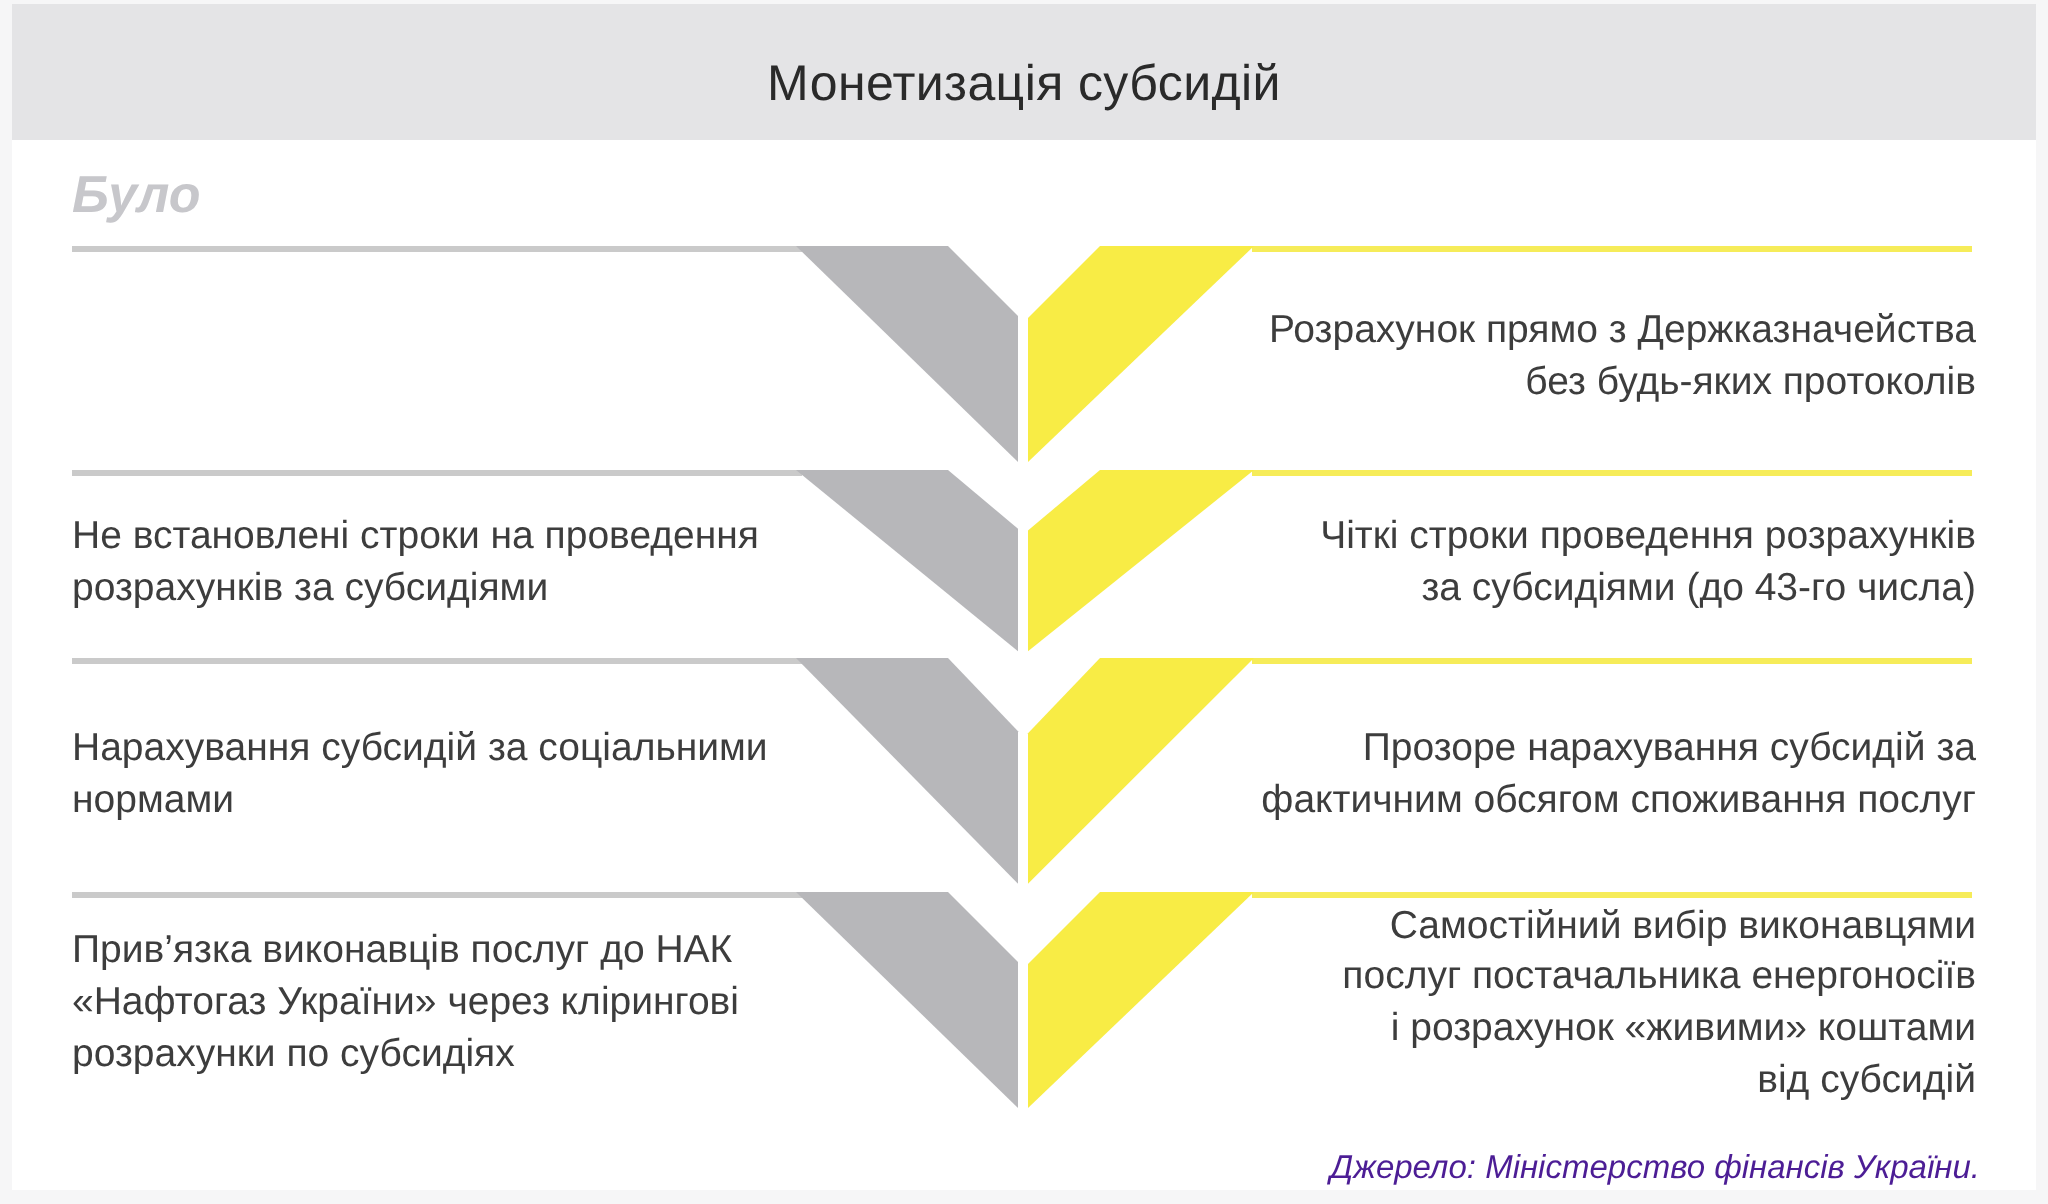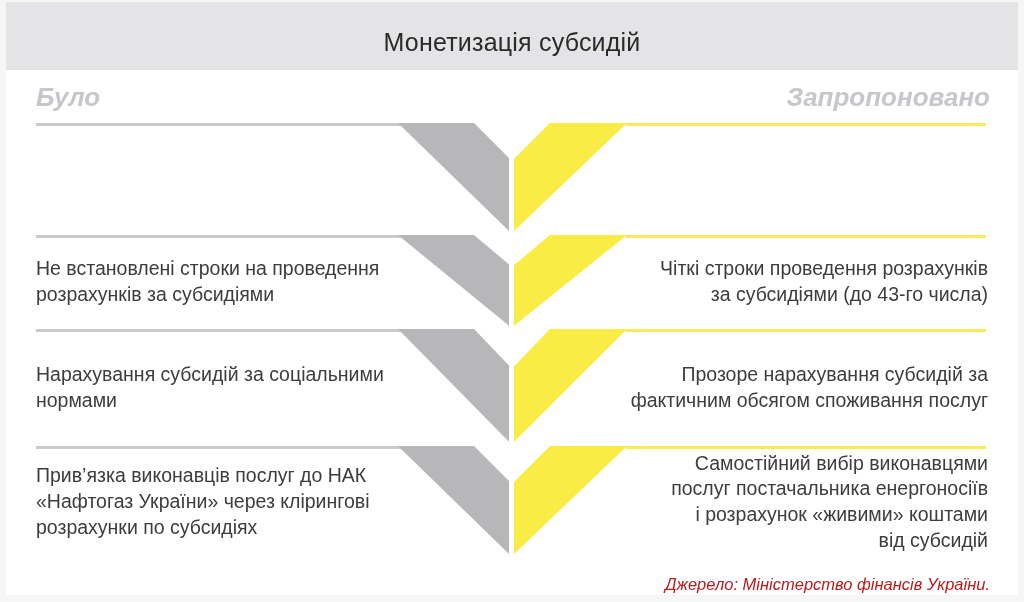--- a/index.html
+++ b/index.html
@@ -61,46 +61,47 @@
     display: flex; align-items: center;
     font-size: 19.5px; line-height: 1.32;
     color: #3d3d3d;
     white-space: pre-line;
   }
   .cell-left  { left: 30px;  width: 382px; text-align: left; }
   .cell-right { right: 30px; width: 392px; justify-content: flex-end; text-align: right; }
   .source-note {
     position: absolute; right: 28px; bottom: 1px;
     font-style: italic; font-size: 16.5px;
-    color: #b91c1c;
+    color: #4c1d95;
   }
 </style>
 </head>
 <body>
 
 <div class="header-band">
   <div class="page-title">Монетизація субсидій</div>
 </div>
 
 <div class="panel">
 
   <div class="colheads">
     <div class="colhead">Було</div>
-    <div class="colhead">Запропоновано</div>
   </div>
 
   <div class="rows">
 
     <div class="row h1">
       <div class="divider-left"></div>
       <div class="divider-right"></div>
       <svg class="chevron" viewBox="0 0 240 112" preserveAspectRatio="none">
         <polygon class="arm-gray" points="8,0 84,0 119,35 119,108"></polygon>
         <polygon class="arm-yellow" points="160,0 237,0 124,108 124,36"></polygon>
       </svg>
+      <div class="cell cell-right">Розрахунок прямо з Держказначейства
+без будь-яких протоколів</div>
     </div>
 
     <div class="row h2">
       <div class="divider-left"></div>
       <div class="divider-right"></div>
       <svg class="chevron" viewBox="0 0 240 112" preserveAspectRatio="none">
         <polygon class="arm-gray" points="8,0 84,0 119,35 119,108"></polygon>
         <polygon class="arm-yellow" points="160,0 237,0 124,108 124,36"></polygon>
       </svg>
       <div class="cell cell-left">Не встановлені строки  на проведення

